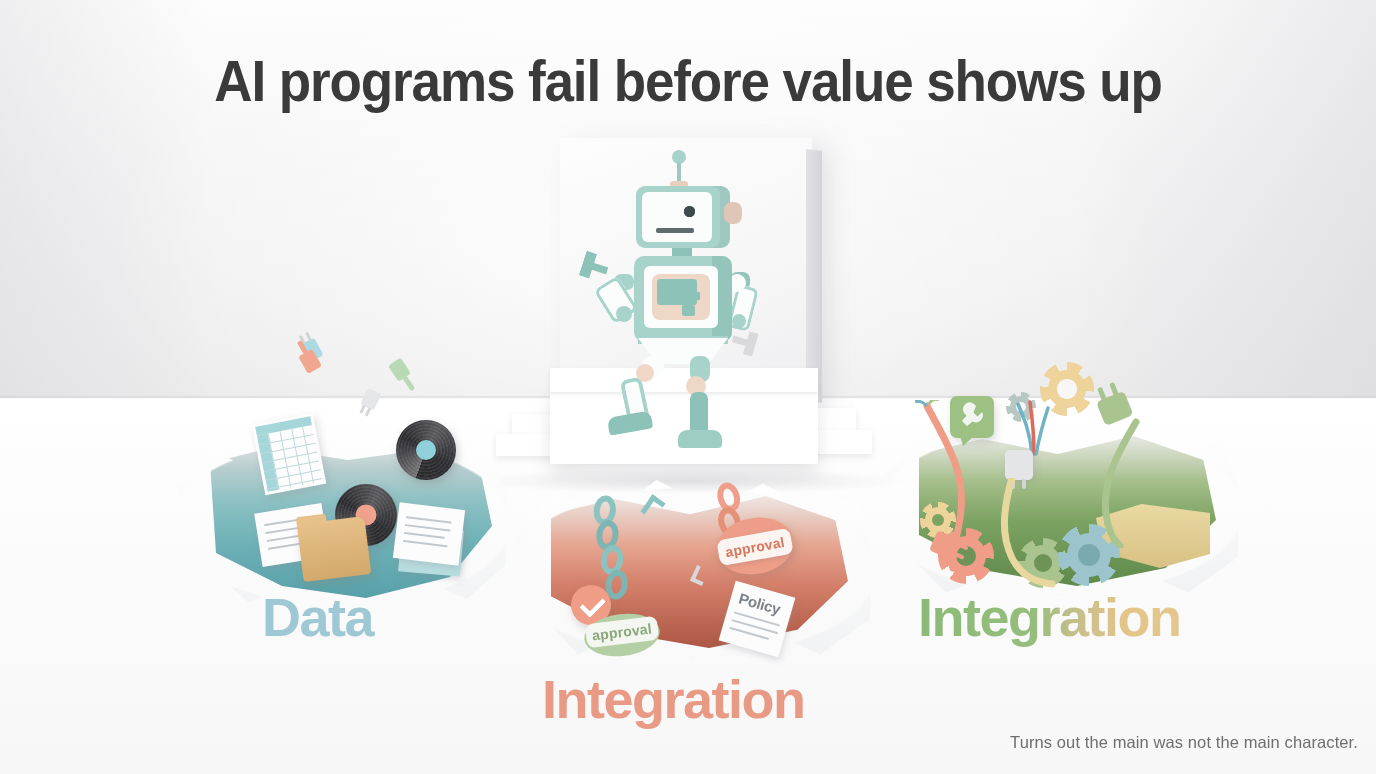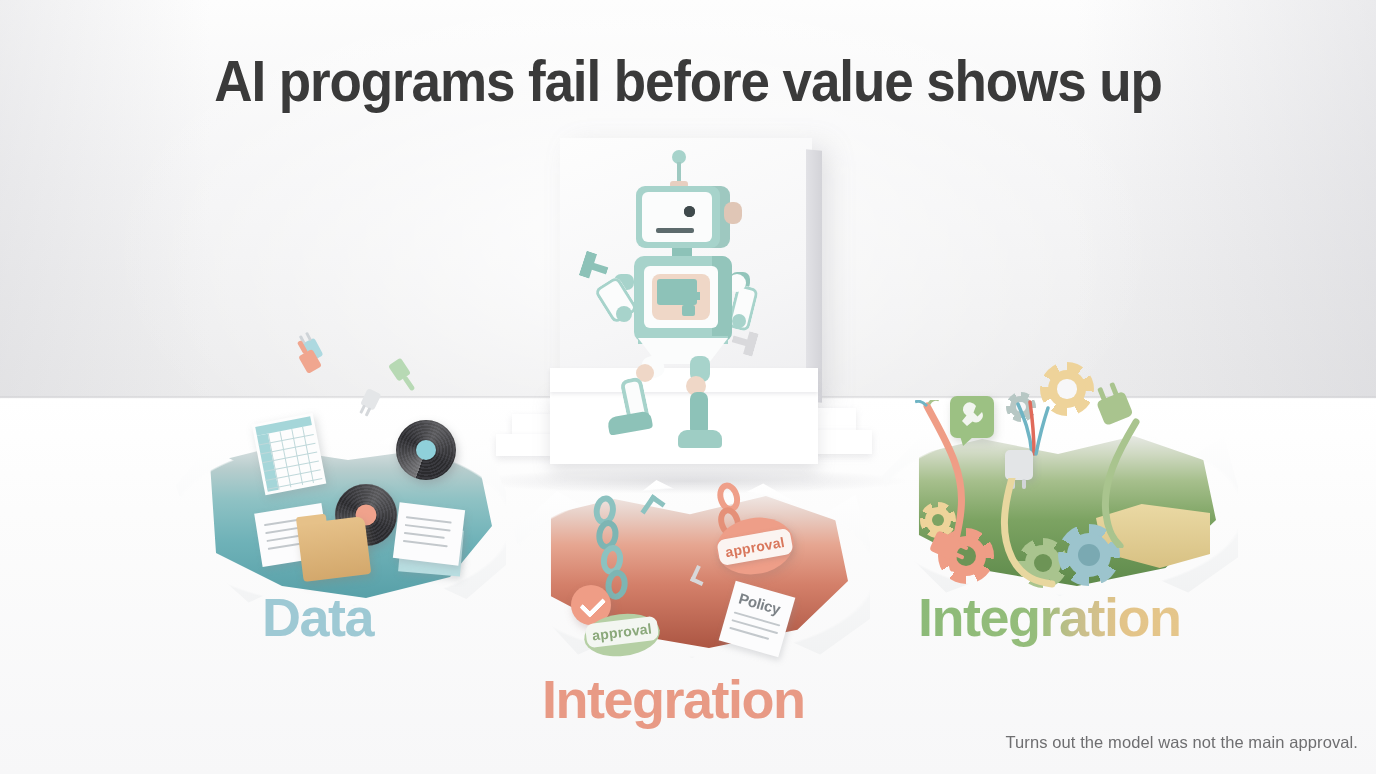--- a/index.html
+++ b/index.html
@@ -544,15 +544,15 @@
     </svg>
   </div>
   <div class="prop" style="left:1096px;top:402px;transform:rotate(-22deg);">
     <div style="position:absolute;left:0;top:0;width:30px;height:26px;border-radius:5px;background:#a9c48e;"></div>
     <div style="position:absolute;left:6px;top:-12px;width:5px;height:14px;border-radius:2px;background:#a9c48e;"></div>
     <div style="position:absolute;left:19px;top:-12px;width:5px;height:14px;border-radius:2px;background:#a9c48e;"></div>
   </div>
 
   <div class="plabel plabel-int">Integration</div>
 
-  <div class="caption">Turns out the model was not the main approval.</div>
+  <div class="caption">Turns out the main was not the main character.</div>
 
 </div>
 
 </body></html>

